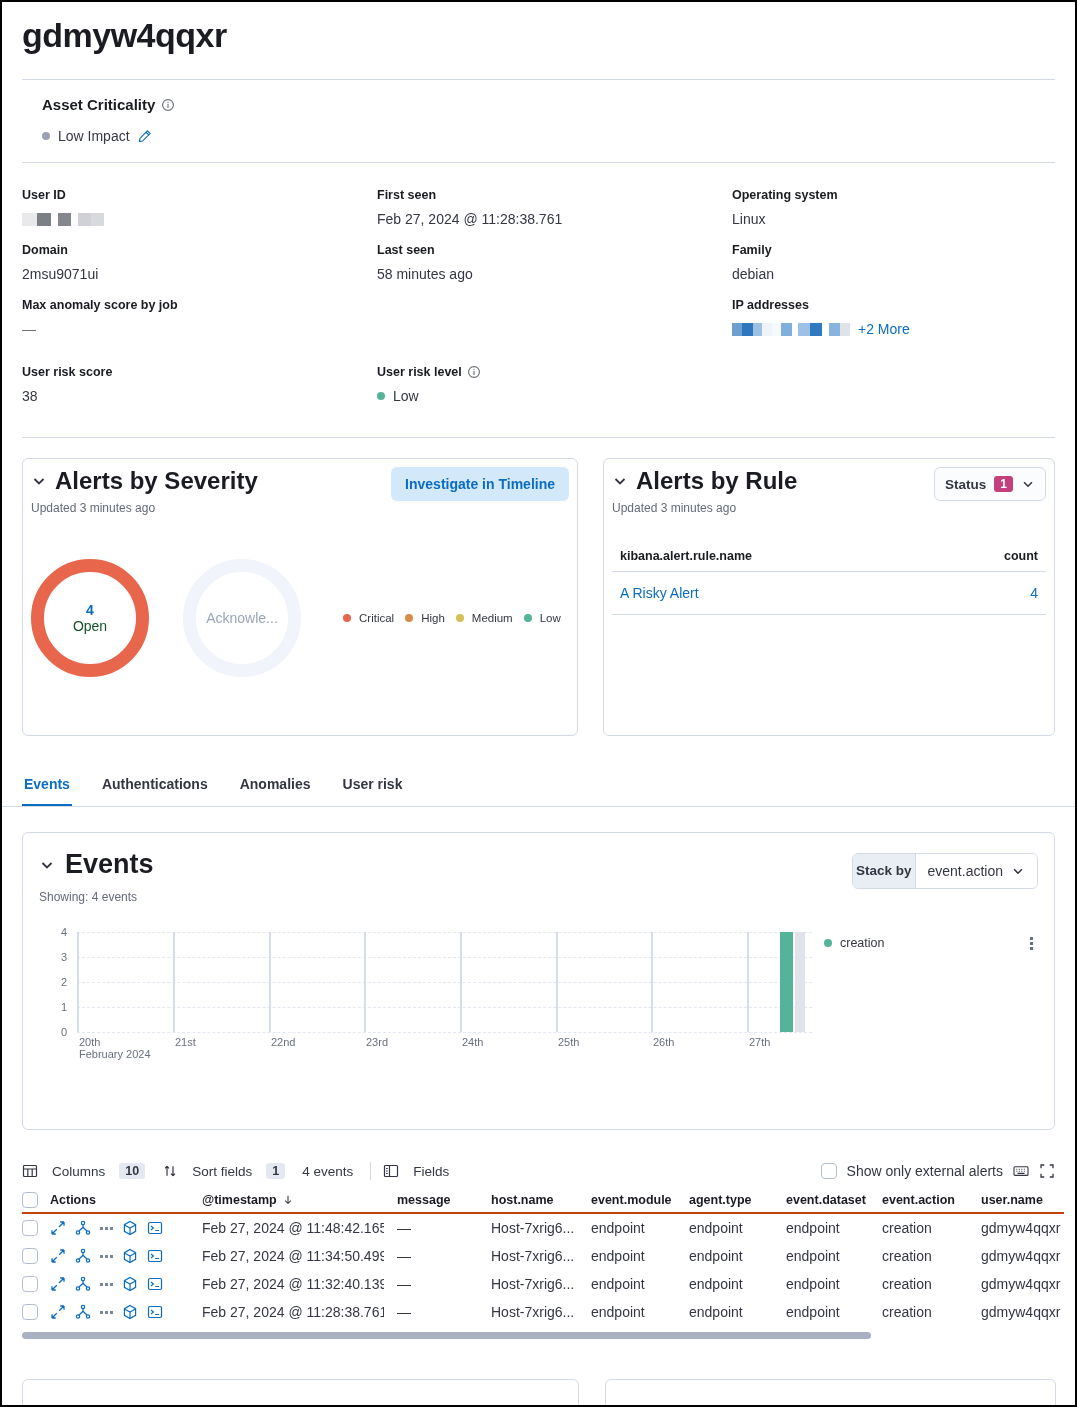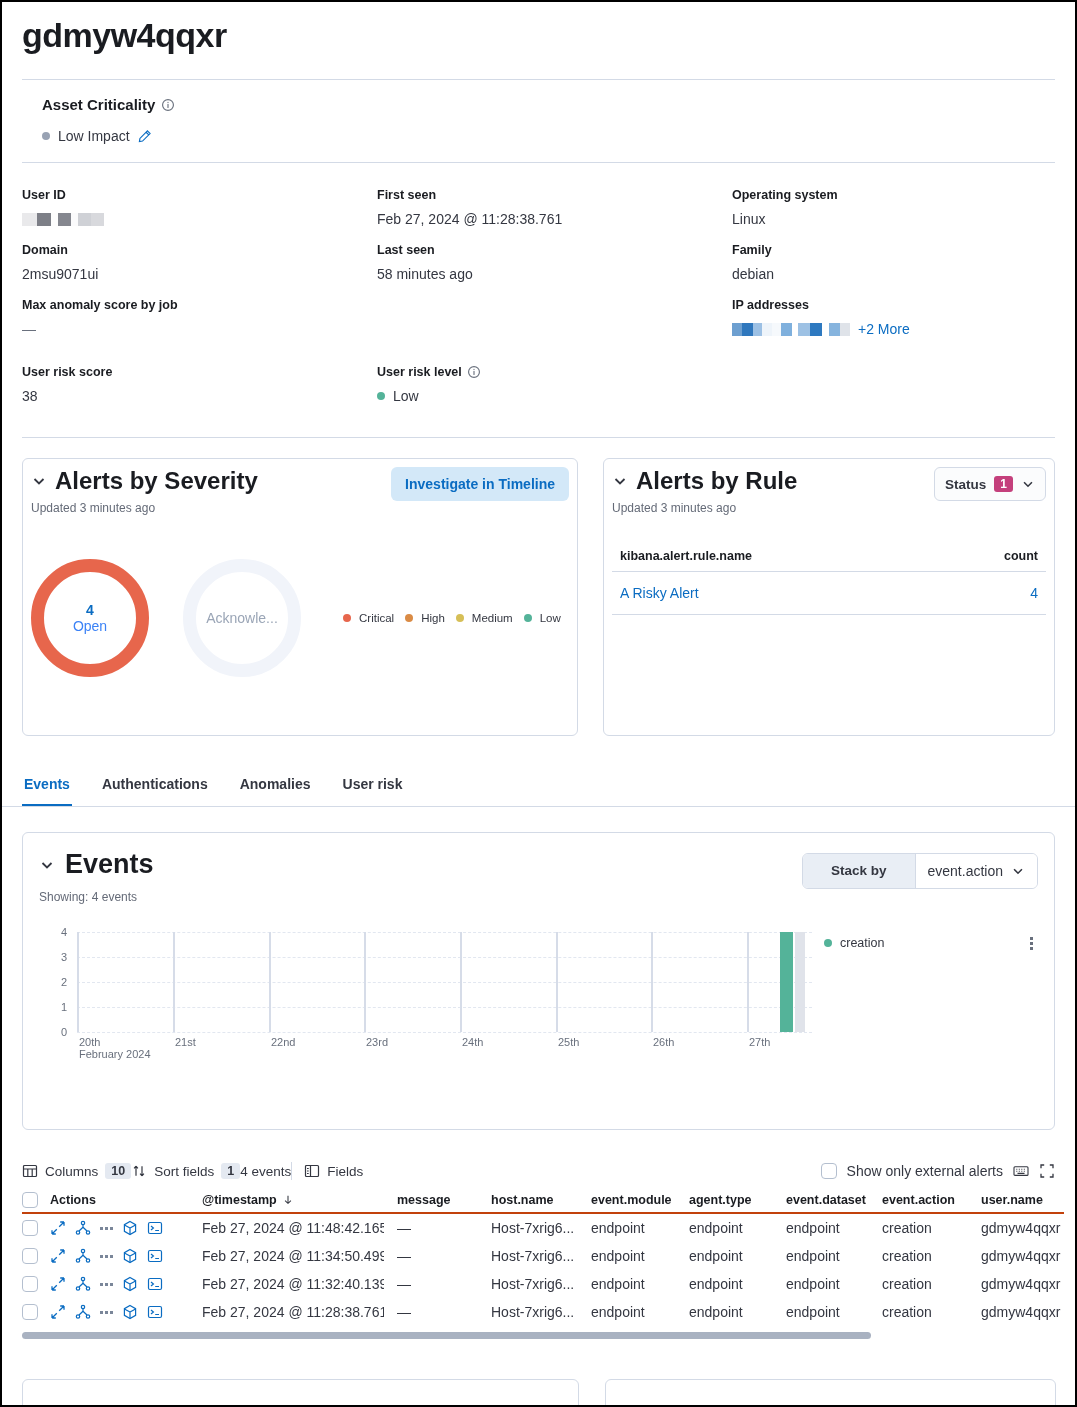--- a/index.html
+++ b/index.html
@@ -47,21 +47,21 @@
   .updated { margin-top:6px; font-size:12px; color:#646a77; }
   .btn-light { background:#d3e8f8; color:#0a6cc2; font-weight:600; font-size:14px;
     border:none; border-radius:6px; padding:9px 14px; cursor:pointer; }
   .chev { color:#343741; width:16px; height:16px; }
 
   
   .donut-row { margin-top:44px; display:flex; align-items:center; }
   .donut { width:118px; height:118px; border-radius:50%; border:13px solid #f1f4fa;
     display:flex; flex-direction:column; align-items:center; justify-content:center; margin-right:34px; }
   .donut .cnt { font-size:14px; font-weight:700; color:#0a6cc2; }
-  .donut .dl { font-size:14px; color:#3b82f6; max-width:80px; overflow:hidden; white-space:nowrap; }
+  .donut .dl { font-size:14px; color:#14532d; max-width:80px; overflow:hidden; white-space:nowrap; }
   .donut.open { border-color:#e7664c; }
   .donut.muted .dl { color:#9aa5b6; }
   .sev-legend { margin-left:8px; display:flex; flex-direction:row; gap:11px; }
   .sev-legend .li { display:flex; align-items:center; gap:8px; font-size:11.5px; color:#343741; }
 
   
   .status-btn { display:flex; align-items:center; gap:8px; border:1px solid #d3dae6; border-radius:6px;
     background:#fbfcfd; padding:8px 10px; font-size:13.5px; font-weight:700; color:#343741; cursor:pointer;}
   .badge-pink { background:#c4407c; color:#fff; font-size:12px; font-weight:700; border-radius:3px; padding:1px 6px; }
   .rule-table { margin-top:26px; }
@@ -75,40 +75,40 @@
   .tabs { margin-top:12px; padding:0 20px; display:flex; gap:28px; border-bottom:1px solid #d3dae6; }
   .tab { font-size:14px; font-weight:700; color:#343741; padding:8px 2px 12px; cursor:pointer; border-bottom:2px solid transparent; }
   .tab.active { color:#0a6cc2; border-bottom-color:#0a6cc2; }
 
   
   .events-panel { margin:25px 20px 0; border:1px solid #d3dae6; border-radius:6px; padding:16px; height:298px; position:relative; }
   .ev-title { display:flex; align-items:center; gap:10px; font-size:27px; font-weight:700; color:#1a1c21; }
   .showing { margin-top:10px; font-size:12px; color:#646a77; }
   .stackby { position:absolute; top:20px; right:16px; display:flex; align-items:stretch;
     border:1px solid #d3dae6; border-radius:6px; overflow:hidden; cursor:pointer;}
-  .stackby .sb-l { background:#e9eef5; padding:9px 28px; font-size:13.5px; font-weight:700; color:#343741; }
+  .stackby .sb-l { background:#e9eef5; padding:9px 3px; font-size:13.5px; font-weight:700; color:#343741; }
   .stackby .sb-r { background:#fff; padding:9px 12px; font-size:14px; color:#343741; display:flex; align-items:center; gap:8px; border-left:1px solid #d3dae6;}
 
   
   .chart { position:relative; margin-top:28px; height:130px; }
   .ylabels { position:absolute; left:0; top:0; width:28px; height:100px; }
   .ylabels span { position:absolute; right:0; font-size:11px; color:#69707d; transform:translateY(-6px); }
   .plot { position:absolute; left:38px; top:0; width:735px; height:100px; }
   .hgrid { position:absolute; left:0; width:100%; border-top:1px dashed #e2e7f0; }
   .vgrid { position:absolute; top:0; width:1.5px; height:100px; background:#d6dce8; }
   .bar { position:absolute; bottom:0; }
   .xlab { position:absolute; top:104px; font-size:11px; color:#69707d; }
   .xlab2 { position:absolute; top:116px; font-size:11px; color:#69707d; }
   .ev-legend { position:absolute; left:785px; top:4px; display:flex; align-items:center; gap:8px; font-size:12.5px; color:#343741;}
   .kebab { position:absolute; right:2px; top:2px; display:flex; flex-direction:column; gap:2px; cursor:pointer; padding:3px;}
   .kebab i { width:3px; height:3px; background:#69707d; display:block; }
 
   
   .toolbar { margin:32px 20px 0; display:flex; align-items:center; font-size:13.5px; color:#343741; }
-  .tb-item { display:flex; align-items:center; gap:7px; margin-right:0; cursor:pointer; }
+  .tb-item { display:flex; align-items:center; gap:14px; margin-right:17px; cursor:pointer; }
   .count-badge { background:#e4e9f1; border-radius:3px; font-size:12.5px; font-weight:700; padding:1px 6px; color:#343741;}
   .tb-sep { width:1px; height:18px; background:#d3dae6; margin:0 12px 0 0; }
   .tb-right { margin-left:auto; display:flex; align-items:center; gap:10px; font-size:14px; }
   .checkbox { width:16px; height:16px; border:1px solid #b4bfcf; border-radius:4px; background:#fff; flex:none; cursor:pointer;}
 
   
   .grid { margin:8px 0 0 20px; width:1042px; overflow:hidden; }
   .grow { display:grid; grid-template-columns:28px 152px 182px 107px 100px 98px 97px 96px 99px 90px;
     align-items:center; height:28px; }
   .ghead { height:26px; border-bottom:2px solid #c2410c; font-size:12.5px; font-weight:700; color:#1a1c21; }

